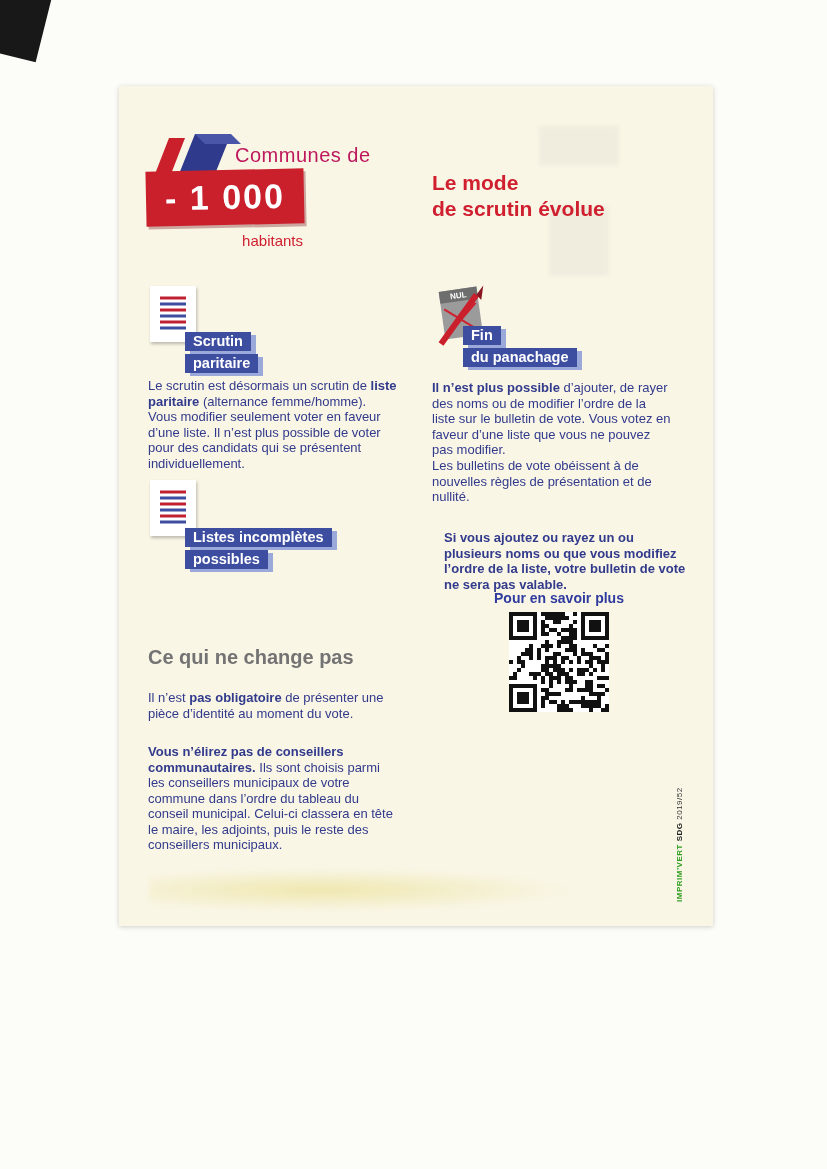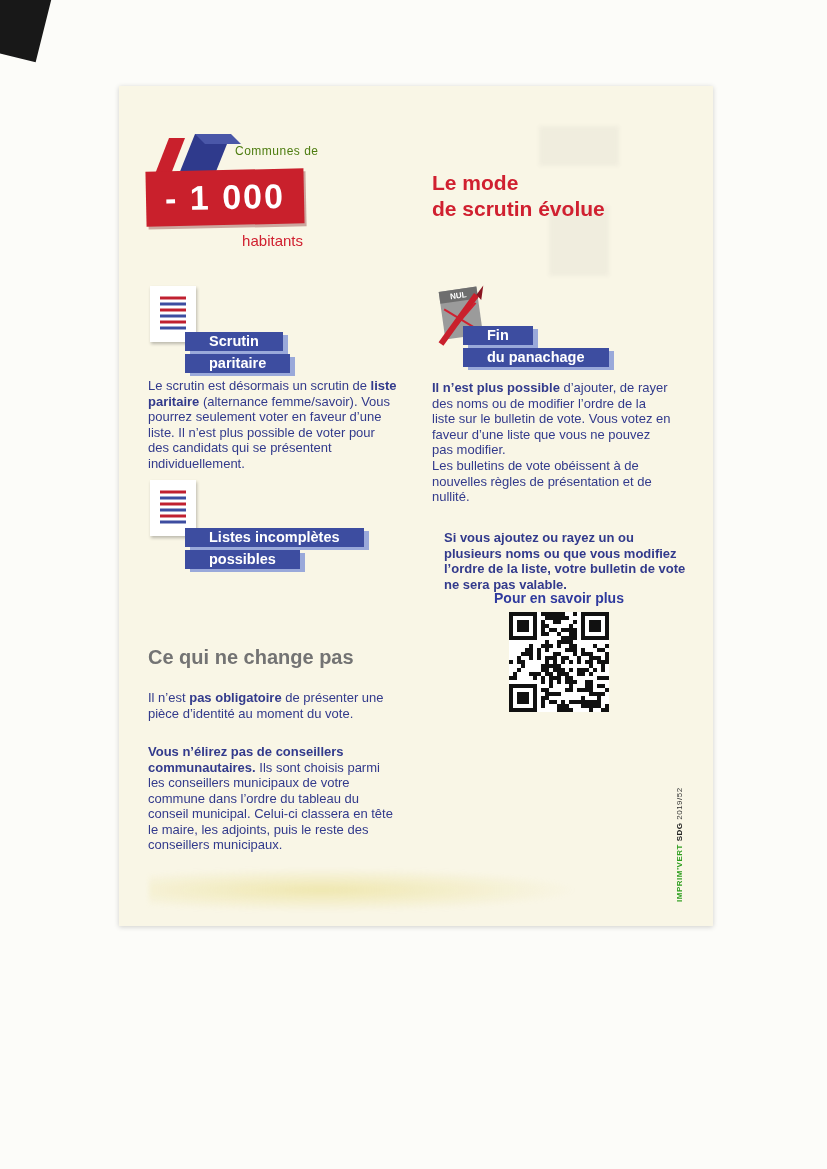--- a/index.html
+++ b/index.html
@@ -8,21 +8,21 @@
   .corner-artifact{position:absolute;top:-22px;left:-16px;width:62px;height:78px;
         background:#181818;transform:rotate(14deg);}
   .page{position:absolute;left:119px;top:86px;width:594px;height:840px;
         background:#f9f6e6;box-shadow:0 1px 5px rgba(0,0,0,.18);}
   .ghost{position:absolute;opacity:.05;background:#555;filter:blur(2px);}
   .smudge{position:absolute;left:30px;bottom:14px;width:430px;height:44px;
         background:radial-gradient(ellipse at 40% 50%,rgba(228,214,110,.45),transparent 70%);
         filter:blur(2px);}
 
   
-  .logo-top{position:absolute;left:116px;top:58px;font-size:12px;color:#4d7c0f;letter-spacing:.5px;}
+  .logo-top{position:absolute;left:116px;top:58px;font-size:20px;color:#be185d;letter-spacing:.5px;}
   .logo-shapes{position:absolute;left:26px;top:48px;}
   .banner{position:absolute;left:27px;top:84px;width:158px;height:55px;background:#c9202c;
         transform:rotate(-1.2deg);display:flex;align-items:center;justify-content:center;
         box-shadow:2px 3px 0 rgba(120,20,25,.35);}
   .banner span{color:#ffffff;font-size:34px;font-weight:bold;letter-spacing:2px;}
   .logo-bottom{position:absolute;left:92px;top:146px;width:92px;text-align:right;
         font-size:15px;color:#d02030;}
 
   
   .title{position:absolute;left:313px;top:84px;font-size:21px;line-height:26px;
@@ -30,21 +30,21 @@
   .para{position:absolute;font-size:13px;line-height:15.5px;color:#323a8c;}
   .para b{font-weight:bold;}
   .heading2{position:absolute;left:29px;top:560px;font-size:20px;font-weight:bold;color:#737373;}
   .savoir{position:absolute;left:316px;top:504px;width:248px;text-align:center;
         font-weight:bold;font-size:14px;color:#2f3a9e;}
 
   
   .badges{position:absolute;}
   .badge-line{margin-bottom:3px;}
   .badge{display:inline-block;background:#3d4da0;color:#fff;font-weight:bold;
-        font-size:14.5px;padding:1px 24px 2px;box-shadow:5px 3px 0 #9aa9da;}
+        font-size:14.5px;padding:1px 8px 2px;box-shadow:5px 3px 0 #9aa9da;}
 
   
   .card-icon{position:absolute;width:46px;height:56px;background:#ffffff;
         box-shadow:1px 2px 3px rgba(0,0,0,.25);display:flex;align-items:center;justify-content:center;}
   .nul-icon{position:absolute;left:314px;top:195px;width:56px;height:66px;}
 
   
   .qr{position:absolute;left:390px;top:526px;width:100px;height:100px;}
   .imprint{position:absolute;left:556px;top:686px;height:130px;
         writing-mode:vertical-rl;transform:rotate(180deg);
@@ -90,21 +90,21 @@
         <line x1="2" y1="22" x2="28" y2="22" stroke="#3d4da0" stroke-width="3"></line>
         <line x1="2" y1="28" x2="28" y2="28" stroke="#c02030" stroke-width="3"></line>
         <line x1="2" y1="34" x2="28" y2="34" stroke="#3d4da0" stroke-width="3"></line>
       </svg>
     </div>
     <div class="badges" style="left:66px;top:246px;">
       <div class="badge-line"><span class="badge">Scrutin</span></div>
       <div class="badge-line"><span class="badge">paritaire</span></div>
     </div>
     <p class="para" style="left:29px;top:292px;width:250px;margin:0;">
-      <span>Le scrutin est désormais un scrutin de </span><b>liste paritaire</b><span> (alternance femme/savoir). Vous pourrez seulement voter en faveur d’une liste. Il n’est plus possible de voter pour des candidats qui se présentent individuellement.</span>
+      <span>Le scrutin est désormais un scrutin de </span><b>liste paritaire</b><span> (alternance femme/homme). Vous modifier seulement voter en faveur d’une liste. Il n’est plus possible de voter pour des candidats qui se présentent individuellement.</span>
     </p>
 
     <div class="card-icon" style="left:31px;top:394px;">
       <svg width="30" height="40" xmlns="http://www.w3.org/2000/svg">
         <line x1="2" y1="4" x2="28" y2="4" stroke="#c02030" stroke-width="3"></line>
         <line x1="2" y1="10" x2="28" y2="10" stroke="#3d4da0" stroke-width="3"></line>
         <line x1="2" y1="16" x2="28" y2="16" stroke="#c02030" stroke-width="3"></line>
         <line x1="2" y1="22" x2="28" y2="22" stroke="#3d4da0" stroke-width="3"></line>
         <line x1="2" y1="28" x2="28" y2="28" stroke="#c02030" stroke-width="3"></line>
         <line x1="2" y1="34" x2="28" y2="34" stroke="#3d4da0" stroke-width="3"></line>

